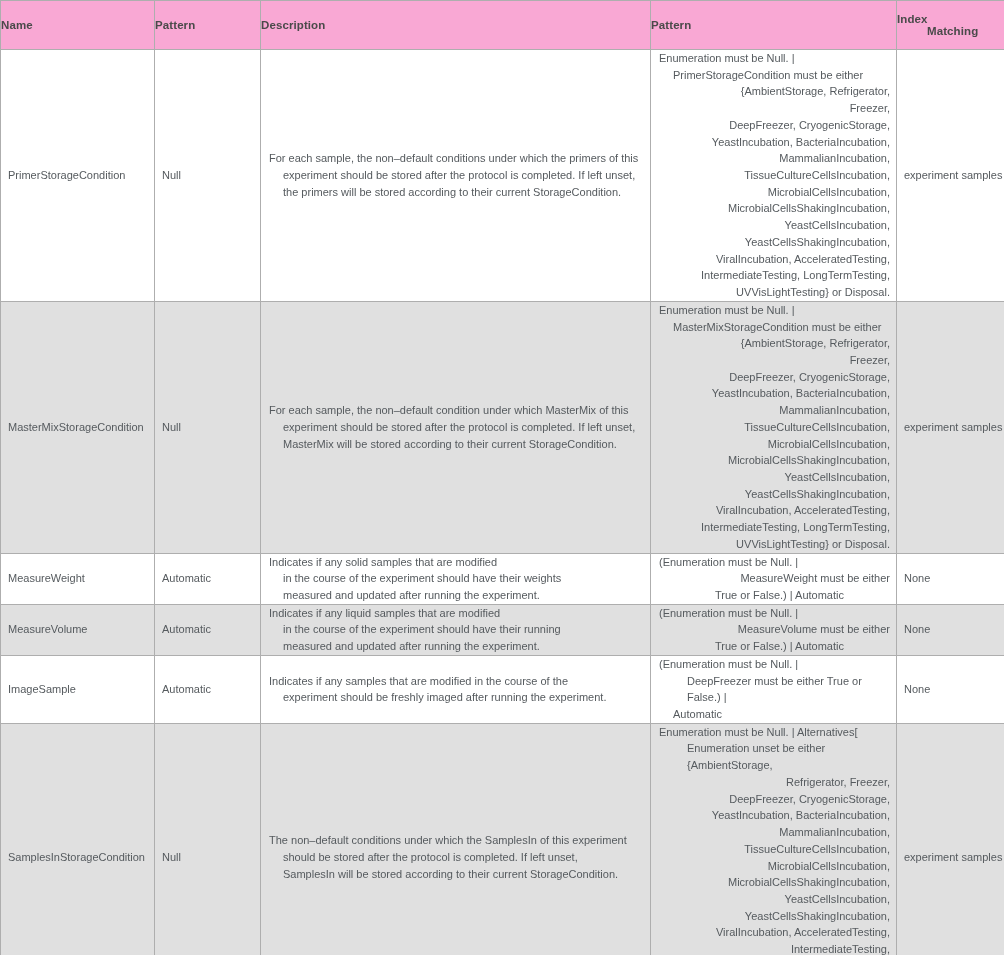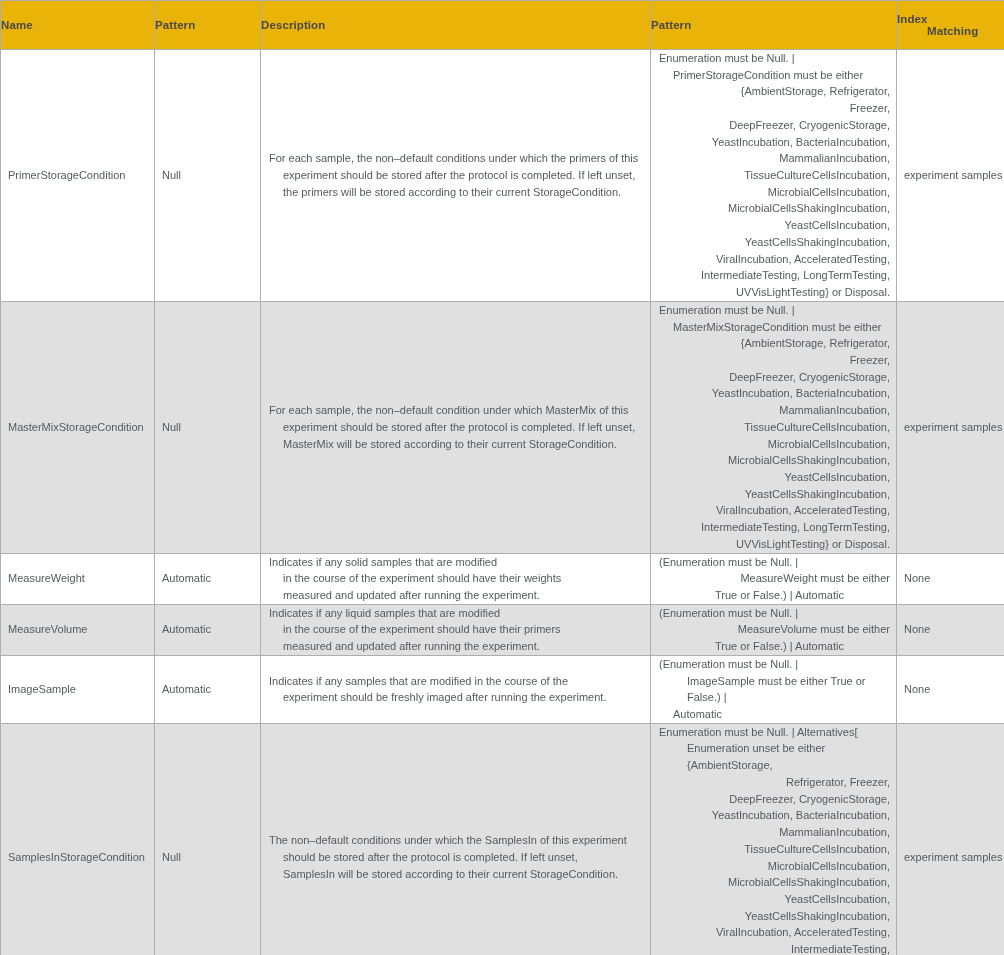--- a/index.html
+++ b/index.html
@@ -27,21 +27,21 @@
   .doc-table col.c-index    { width: 108px; }
 
   .doc-table th,
   .doc-table td {
     border: 1px solid #aeaeae;
     vertical-align: middle;
     padding: 0;
   }
 
   thead th {
-    background: #eab308;
+    background: #f9a8d4;
     color: #4a4a4a;
     font-size: 11.5px;
     font-weight: bold;
     text-align: left;
     height: 48px;
     padding: 4px 8px 4px 8px;
     vertical-align: middle;
     letter-spacing: 0.1px;
   }
 
@@ -191,21 +191,21 @@
           </span>
         </td>
         <td class="cell-index">None</td>
       </tr>
       <tr class="band-dark">
         <td class="cell-name">MeasureVolume</td>
         <td class="cell-default">Automatic</td>
         <td class="cell-desc">
           <span class="lines">
             <span class="ln i0">Indicates if any liquid samples that are modified</span>
-            <span class="ln i1">in the course of the experiment should have their primers</span>
+            <span class="ln i1">in the course of the experiment should have their running</span>
             <span class="ln i1">measured and updated after running the experiment.</span>
           </span>
         </td>
         <td class="cell-pattern">
           <span class="lines">
             <span class="ln i0">(Enumeration must be Null. |</span>
             <span class="ln i3">MeasureVolume must be either</span>
             <span class="ln i4">True or False.) | Automatic</span>
           </span>
         </td>
@@ -216,21 +216,21 @@
         <td class="cell-default">Automatic</td>
         <td class="cell-desc">
           <span class="lines">
             <span class="ln i0">Indicates if any samples that are modified in the course of the</span>
             <span class="ln i1">experiment should be freshly imaged after running the experiment.</span>
           </span>
         </td>
         <td class="cell-pattern">
           <span class="lines">
             <span class="ln i0">(Enumeration must be Null. |</span>
-            <span class="ln i2">ImageSample must be either True or False.) |</span>
+            <span class="ln i2">DeepFreezer must be either True or False.) |</span>
             <span class="ln i1">Automatic</span>
           </span>
         </td>
         <td class="cell-index">None</td>
       </tr>
       <tr class="band-dark">
         <td class="cell-name">SamplesInStorageCondition</td>
         <td class="cell-default">Null</td>
         <td class="cell-desc">
           <span class="lines">

